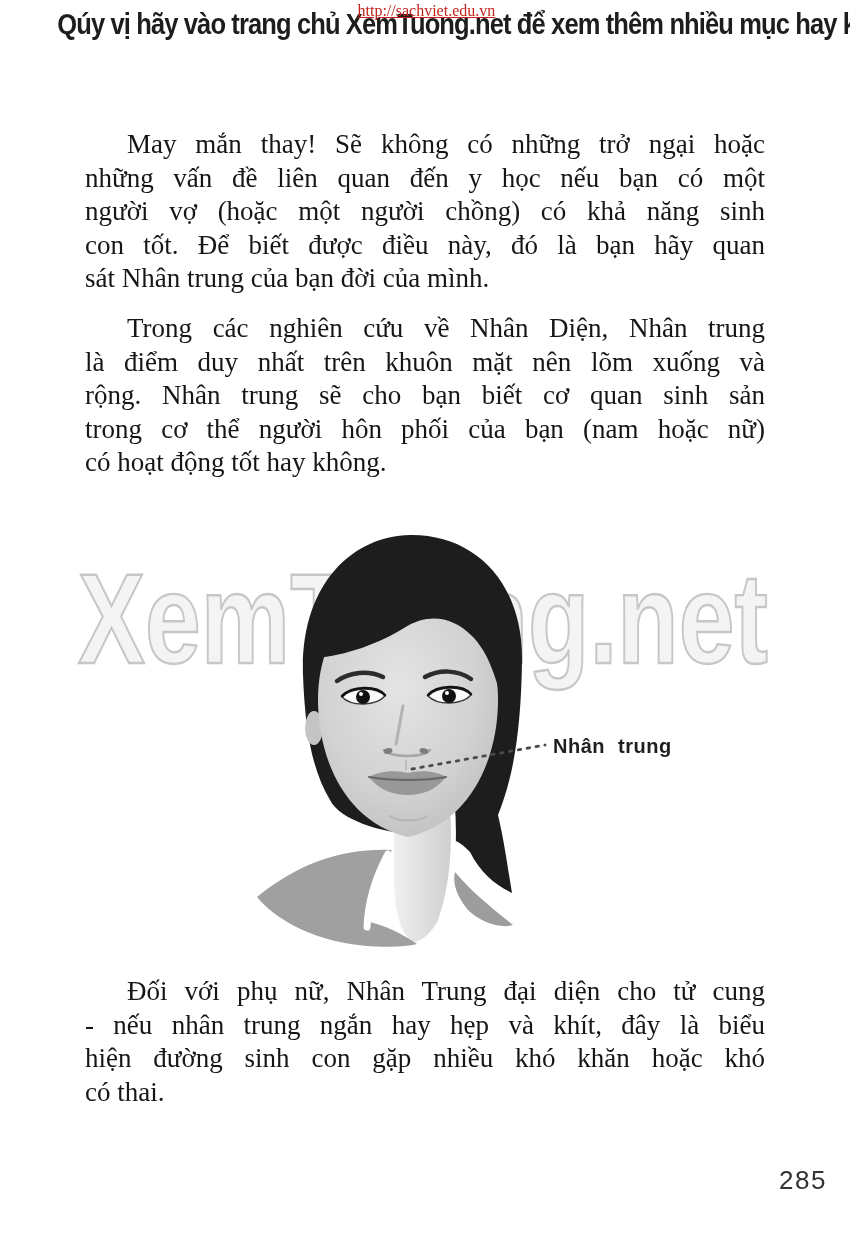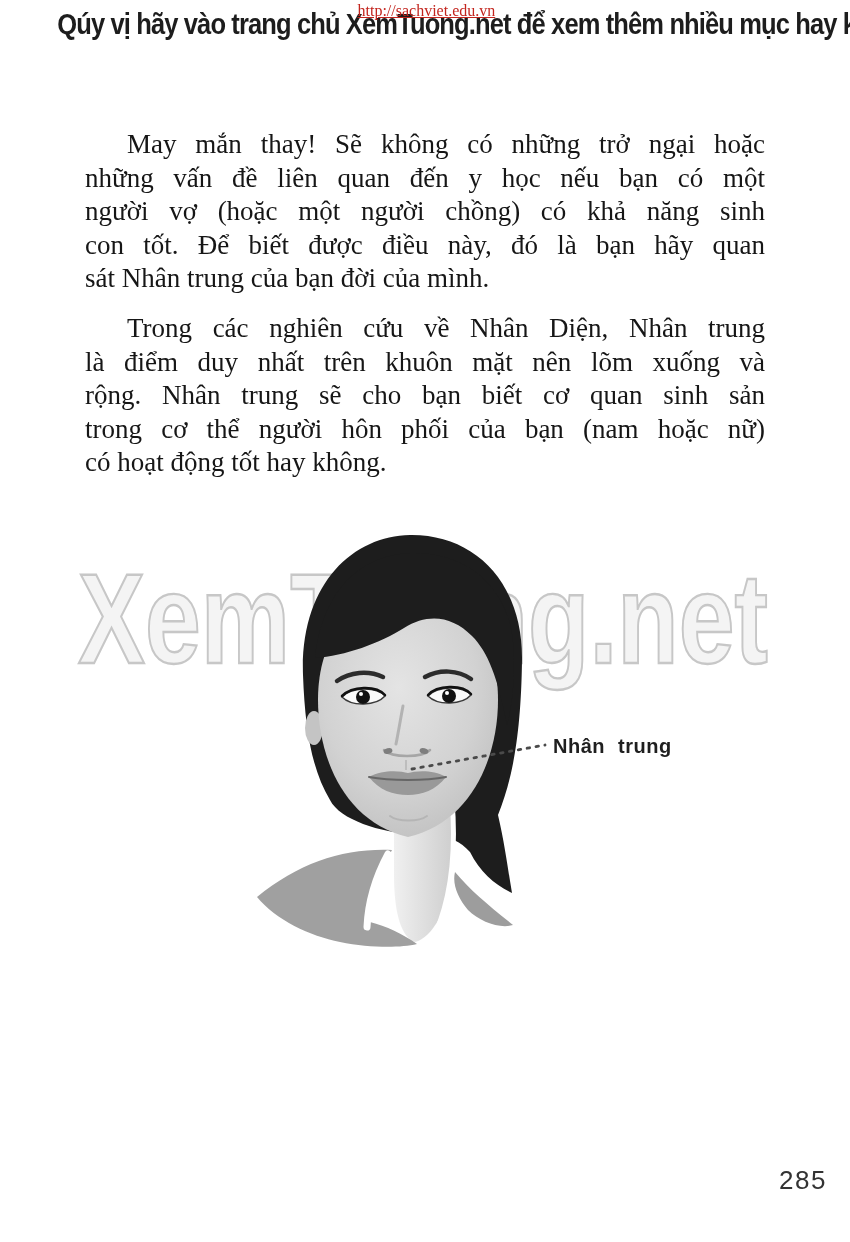--- a/index.html
+++ b/index.html
@@ -150,16 +150,22 @@
       </g>
 
       <path fill="none" stroke="#b5b5b5" stroke-width="2" stroke-linecap="round" d="M390,816 C398,822 419,822 427,816"></path>
     </g>
 
     <path fill="none" stroke="#4a4a4a" stroke-width="2.8" stroke-linecap="round" stroke-dasharray="2.5 6.5" d="M412,769 L545,745"></path>
 
     <text class="fig-label" x="553" y="753">Nhân trung</text>
   </svg>
 
+  <div class="para p3">
+    <div class="line ind">Đối với phụ nữ, Nhân Trung đại diện cho tử cung</div>
+    <div class="line">- nếu nhân trung ngắn hay hẹp và khít, đây là biểu</div>
+    <div class="line">hiện đường sinh con gặp nhiều khó khăn hoặc khó</div>
+    <div class="line last">có thai.</div>
+  </div>
 
   <div class="page-number">285</div>
 
 </div>
 
 </body></html>

